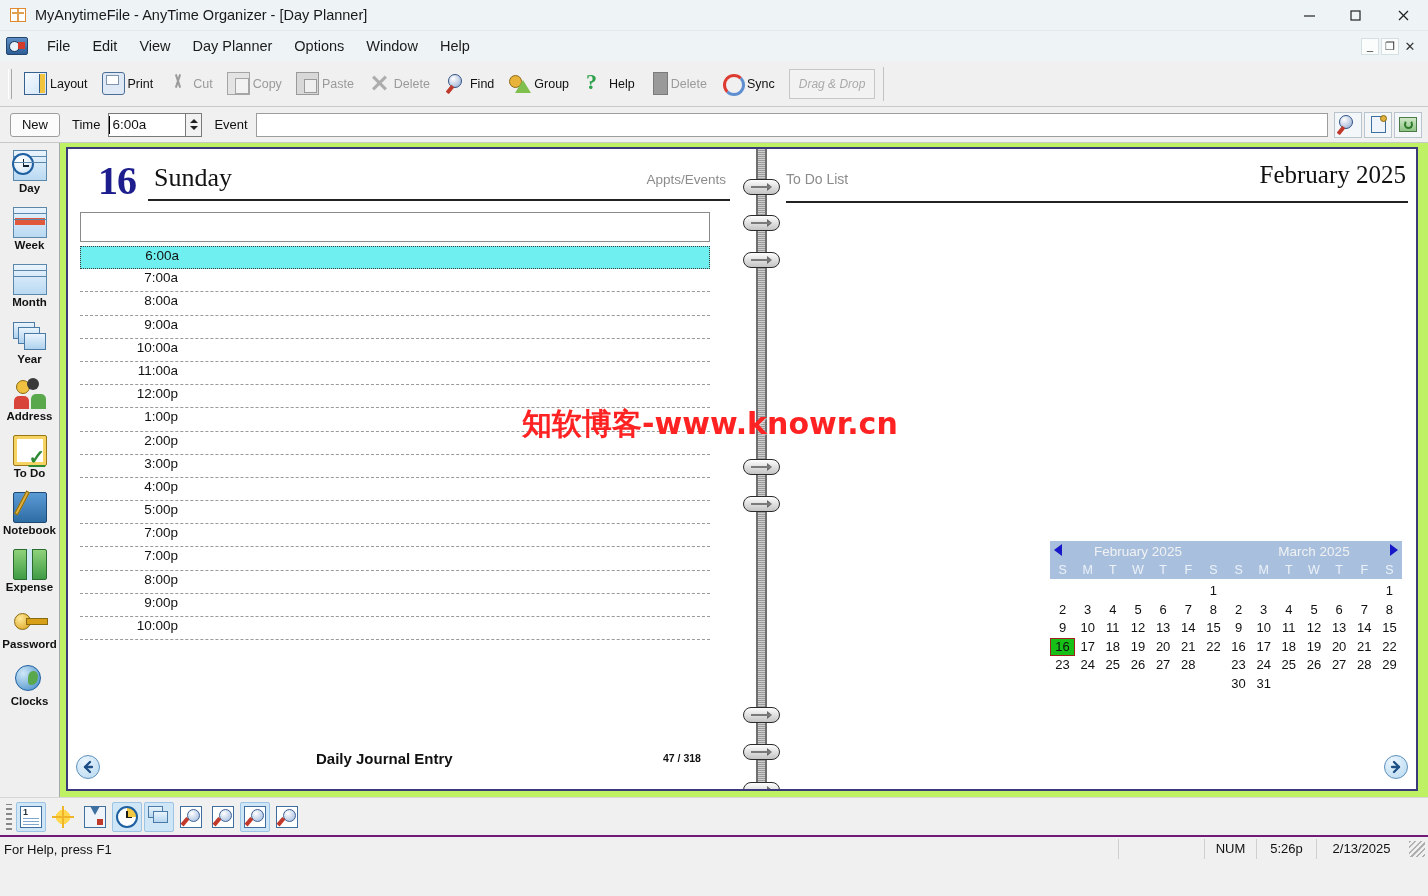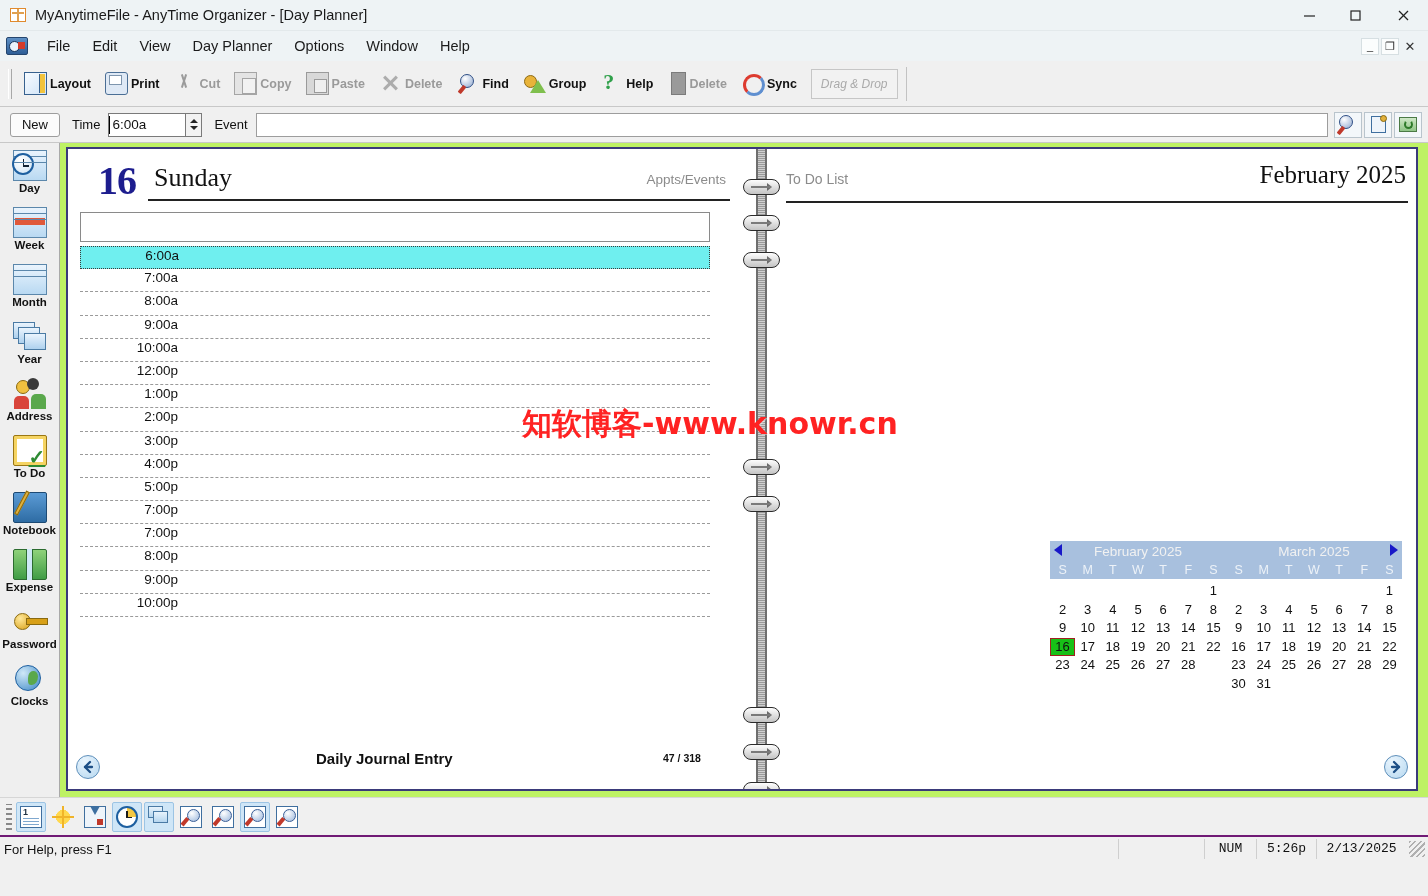--- a/index.html
+++ b/index.html
@@ -41,21 +41,21 @@
     justify-content:center; font-size:11px; color:#333; background:#fbfdfd;
     border:1px solid #d6dfe2; }
   .mdibtn.last { margin-right:9px; border:none; background:transparent; font-size:13px; }
 
   
   .toolbar { height:46px; background:#f0f0f0; display:flex; align-items:center;
      border-bottom:1px solid #c8c8c8; padding-left:8px; }
   .tb-grip { width:4px; height:30px; border-left:1px solid #fff; border-right:1px solid #a8a8a8; margin-right:6px;}
   .tbtn { display:flex; align-items:center; height:36px; padding:0 6px; margin-right:2px; }
   .tbtn .ic { width:23px; height:23px; margin-right:3px; position:relative; flex:none; }
-  .tbtn .lb { font-size:12.5px; font-weight:bold; color:#111; white-space:nowrap; }
+  .tbtn .lb { font-size:12.5px; font-weight:normal; color:#111; white-space:nowrap; }
   .tbtn.dis .lb { color:#9a9a9a; }
   .tb-dragdrop { margin-left:6px; border:1px solid #c6c6c6; background:#f2f2f2;
      height:30px; display:flex; align-items:center; padding:0 9px; }
   .tb-dragdrop span{ font-size:12px; font-style:italic; color:#aaa; }
   .tb-end { width:1px; height:34px; background:#c2c2c2; margin-left:8px; }
 
   
   .ic-layout{background:linear-gradient(135deg,#f7fbff,#cfe3f7);border:1px solid #37618f;}
   .ic-layout:after{content:"";position:absolute;right:1px;top:1px;bottom:1px;width:5px;background:#f2c33c;border-left:1px solid #37618f;}
   .ic-print{background:#dfe9f5;border:1px solid #4a6e95;border-radius:3px;}
@@ -231,21 +231,21 @@
   .bi-grids i:nth-child(1){left:0;top:0;} .bi-grids i:nth-child(2){left:5px;top:5px;}
   .bi-mag{background:#fff;border:1.5px solid #3f6f9f;}
   .bi-mag:before{content:"";position:absolute;right:1px;top:2px;width:11px;height:11px;border-radius:50%;
      background:radial-gradient(circle at 35% 30%,#fff,#9ab6dc);border:1.6px solid #3b5f96;}
   .bi-mag:after{content:"";position:absolute;left:2px;bottom:1px;width:3.5px;height:9px;background:#c0392b;transform:rotate(40deg);}
 
   
   .statusbar { height:26px; background:#f0f0f0; display:flex; align-items:center;
      border-top:2px solid #701a75; font-size:13px; color:#111; }
   .st-left { padding-left:4px; flex:1; }
-  .st-cell { width:56px; text-align:center; border-left:1px solid #cfcfcf; height:20px; line-height:20px;font-family:Liberation Mono, monospace; }
+  .st-cell { width:56px; text-align:center; border-left:1px solid #cfcfcf; height:20px; line-height:20px; }
   .st-cell.w1{width:86px;} .st-cell.w2{width:52px;} .st-cell.w3{width:60px;} .st-cell.w4{width:90px;}
   .st-grip { width:16px; height:16px; margin-right:3px; margin-left:3px;
      background:repeating-linear-gradient(135deg,#b0b0b0 0,#b0b0b0 1.5px,transparent 1.5px,transparent 4px);}
 </style>
 </head>
 <body>
 
 <div class="titlebar">
   <div class="title-ico"></div>
   <div class="title-text">MyAnytimeFile - AnyTime Organizer - [Day Planner]</div>
@@ -448,20 +448,23 @@
               <div class="t">7:00a</div>
             </div>
             <div class="slot">
               <div class="t">8:00a</div>
             </div>
             <div class="slot">
               <div class="t">9:00a</div>
             </div>
             <div class="slot">
               <div class="t">10:00a</div>
+            </div>
+            <div class="slot">
+              <div class="t">11:00a</div>
             </div>
             <div class="slot">
               <div class="t">12:00p</div>
             </div>
             <div class="slot">
               <div class="t">1:00p</div>
             </div>
             <div class="slot">
               <div class="t">2:00p</div>
             </div>

